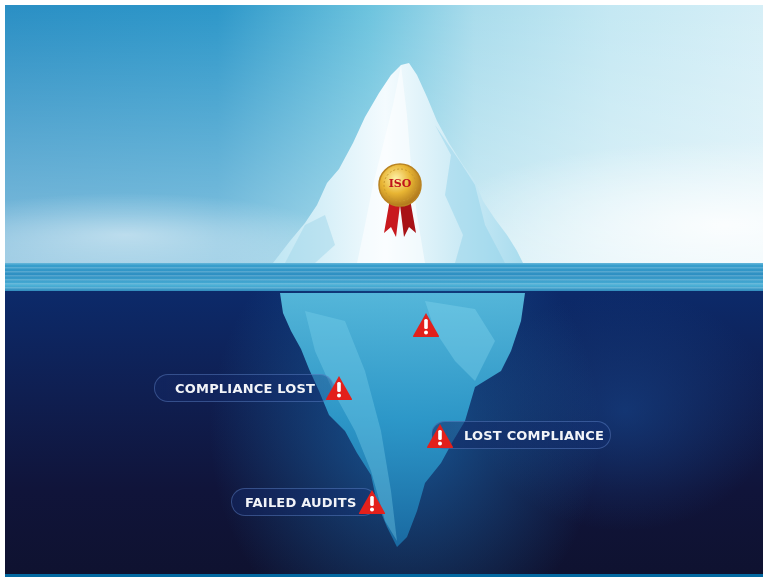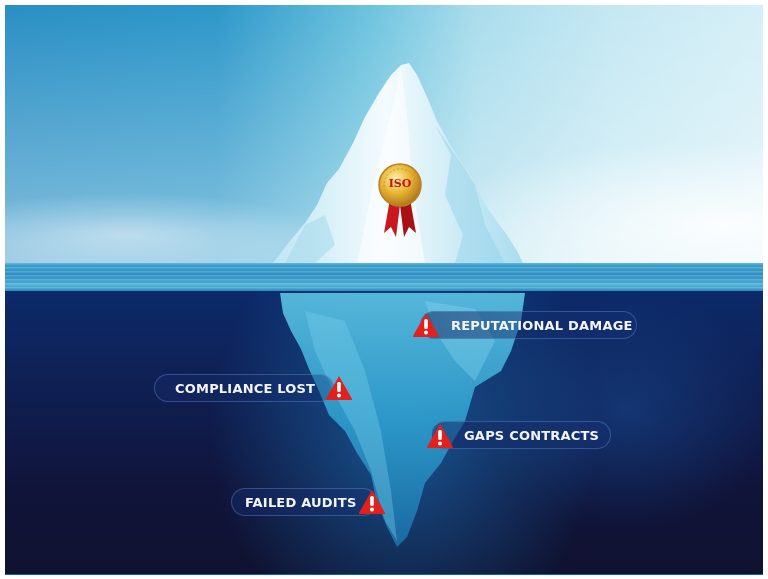--- a/index.html
+++ b/index.html
@@ -1,17 +1,17 @@
 <!DOCTYPE html>
 <html><head>
 <meta charset="utf-8">
 <style>
   html,body{margin:0;padding:0;background:#ffffff;}
   body{width:768px;height:579px;position:relative;overflow:hidden;font-family:"DejaVu Sans","Liberation Sans",sans-serif;}
-  .frame{position:absolute;left:5px;top:5px;width:758px;height:569px;overflow:hidden;border-bottom:1px solid #0369a1;}
+  .frame{position:absolute;left:5px;top:5px;width:758px;height:569px;overflow:hidden;border-bottom:3px solid #0369a1;}
   .sky{position:absolute;left:0;top:0;width:100%;height:262px;
        background:
         radial-gradient(ellipse 420px 120px at 720px 220px, rgba(255,255,255,0.85), rgba(255,255,255,0) 70%),
         radial-gradient(ellipse 300px 60px at 120px 230px, rgba(255,255,255,0.45), rgba(255,255,255,0) 70%),
         linear-gradient(180deg, rgba(255,255,255,0) 0%, rgba(255,255,255,0.35) 80%, rgba(255,255,255,0.55) 100%),
         linear-gradient(90deg,#2a8fc4 0%,#2d97c9 28%,#6cc3de 48%,#a9dcec 62%,#c4e8f3 80%,#d6eff7 100%);}
   .sea-surface{position:absolute;left:0;top:258px;width:100%;height:30px;
        background:
         repeating-linear-gradient(180deg, rgba(255,255,255,0.18) 0px, rgba(255,255,255,0.18) 1px, rgba(255,255,255,0) 2px, rgba(255,255,255,0) 4px),
         linear-gradient(180deg,#3aa2cf 0%,#2e8fc2 40%,#4bb0d6 75%,#2a7fb5 100%);}
@@ -74,40 +74,37 @@
         <stop offset="1" stop-color="#a8701a"></stop>
       </radialGradient>
     </defs>
     <path d="M12 36 L6 70 L13 64 L18 74 L22 42 Z" fill="#c8191e"></path>
     <path d="M32 36 L38 70 L31 64 L26 74 L22 42 Z" fill="#a81216"></path>
     <circle cx="22" cy="22" r="21" fill="url(#gold)" stroke="#b98321" stroke-width="1.5"></circle>
     <circle cx="22" cy="22" r="16" fill="none" stroke="#c99a2e" stroke-width="1" stroke-dasharray="2 2"></circle>
   </svg>
   <span style="position:absolute;left:373px;top:172px;width:44px;text-align:center;font-family:'DejaVu Serif',serif;font-weight:bold;font-size:11px;color:#c0141b;">ISO</span>
 
-  <div class="pill" style="left:415px;top:306px;width:217px;">
-    <span class="pill-text" style="left:30px;">REPUTATIONAL DAMAGE</span>
-  </div>
   <svg class="warn" style="left:407px;top:307px;" viewBox="0 0 28 26">
     <path d="M14 1 L27 24 Q27.5 25 26 25 L2 25 Q0.5 25 1 24 Z" fill="#e3201b"></path>
     <rect x="12.2" y="7" width="3.6" height="10" rx="1.5" fill="#fff"></rect>
     <circle cx="14" cy="20.5" r="2" fill="#fff"></circle>
   </svg>
 
   <div class="pill" style="left:149px;top:369px;width:180px;">
     <span class="pill-text" style="left:20px;">COMPLIANCE LOST</span>
   </div>
   <svg class="warn" style="left:320px;top:370px;" viewBox="0 0 28 26">
     <path d="M14 1 L27 24 Q27.5 25 26 25 L2 25 Q0.5 25 1 24 Z" fill="#e3201b"></path>
     <rect x="12.2" y="7" width="3.6" height="10" rx="1.5" fill="#fff"></rect>
     <circle cx="14" cy="20.5" r="2" fill="#fff"></circle>
   </svg>
 
   <div class="pill" style="left:426px;top:416px;width:180px;">
-    <span class="pill-text" style="left:32px;">GAPS CONTRACTS</span>
+    <span class="pill-text" style="left:32px;">LOST COMPLIANCE</span>
   </div>
   <svg class="warn" style="left:421px;top:418px;" viewBox="0 0 28 26">
     <path d="M14 1 L27 24 Q27.5 25 26 25 L2 25 Q0.5 25 1 24 Z" fill="#e3201b"></path>
     <rect x="12.2" y="7" width="3.6" height="10" rx="1.5" fill="#fff"></rect>
     <circle cx="14" cy="20.5" r="2" fill="#fff"></circle>
   </svg>
 
   <div class="pill" style="left:226px;top:483px;width:146px;text-align:center;">
     <span class="pill-text" style="left:13px;">FAILED AUDITS</span>
   </div>

